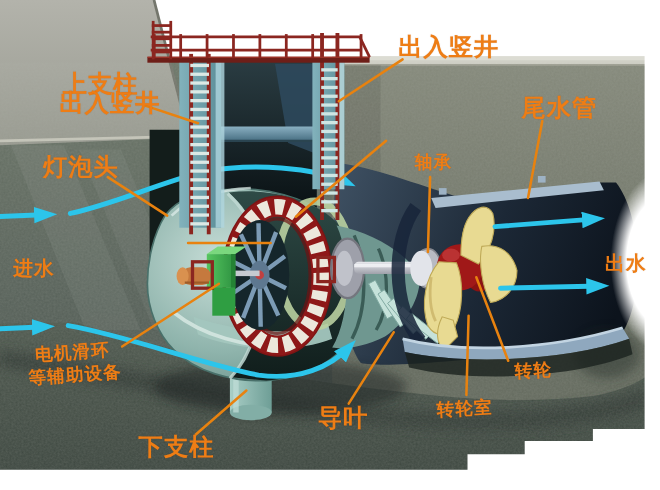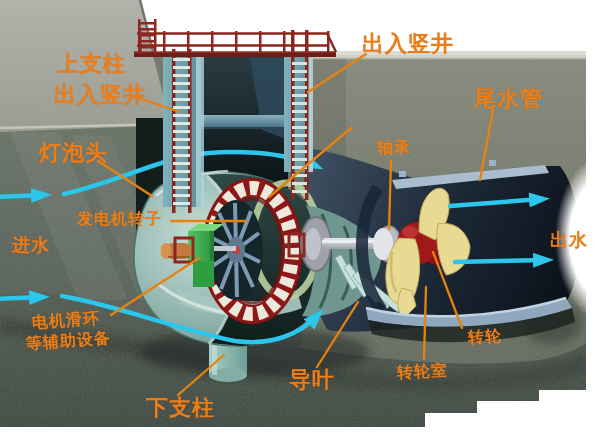--- a/index.html
+++ b/index.html
@@ -327,28 +327,27 @@
     <line x1="98" y1="161" x2="152" y2="196"></line>
     <line x1="171" y1="221" x2="246" y2="221"></line>
     <line x1="111" y1="315" x2="199" y2="258"></line>
     <line x1="178" y1="395" x2="224" y2="355"></line>
     <line x1="317" y1="367" x2="358" y2="302"></line>
     <line x1="424" y1="359" x2="426" y2="287"></line>
     <line x1="462" y1="328" x2="433" y2="252"></line>
   </g>
 </svg>
 
-<div class="lbl" style="left:57px;top:52px;">上支柱</div>
+<div class="lbl" style="left:57px;top:66px;">上支柱</div>
 <div class="lbl" style="left:54px;top:83px;">出入竖井</div>
 <div class="lbl" style="left:362px;top:32px;">出入竖井</div>
 <div class="lbl fs16" style="left:377px;top:140px;">轴承</div>
 <div class="lbl" style="left:474px;top:87px;">尾水管</div>
 <div class="lbl" style="left:39px;top:141px;">灯泡头</div>
-<div class="lbl fs16" style="left:77px;top:211px;">发电机转子</div>
 <div class="lbl fs18" style="left:12px;top:236px;">进水</div>
 <div class="lbl fs16 r-4" style="left:32px;top:315px;">电机滑环</div>
 <div class="lbl fs16 r-4" style="left:26px;top:336px;">等辅助设备</div>
-<div class="lbl" style="left:126px;top:396px;margin-left:20px;">下支柱</div>
+<div class="lbl" style="left:126px;top:396px;">下支柱</div>
 <div class="lbl" style="left:289px;top:370px;font-family:Liberation Mono, monospace;">导叶</div>
 <div class="lbl fs16 r-3" style="left:397px;top:365px;">转轮室</div>
 <div class="lbl fs16 r-3" style="left:468px;top:330px;">转轮</div>
 <div class="lbl fs18" style="left:550px;top:231px;">出水</div>
 </div>
 
 </body></html>

